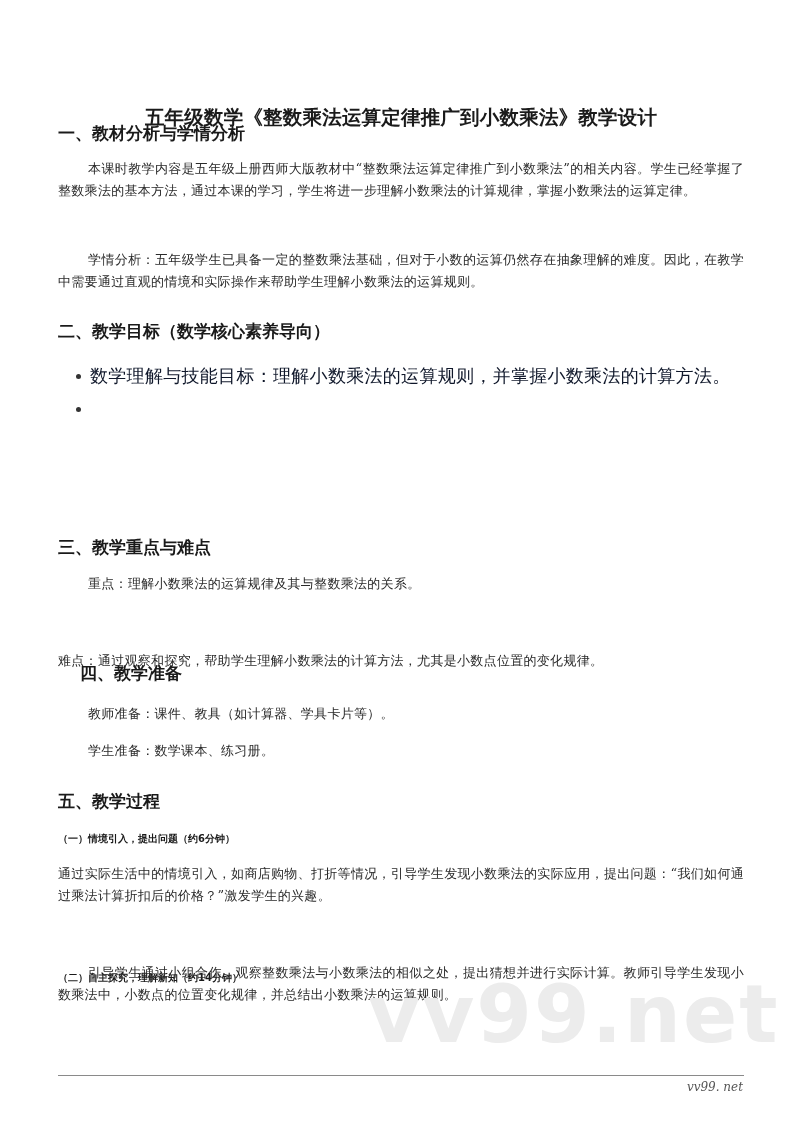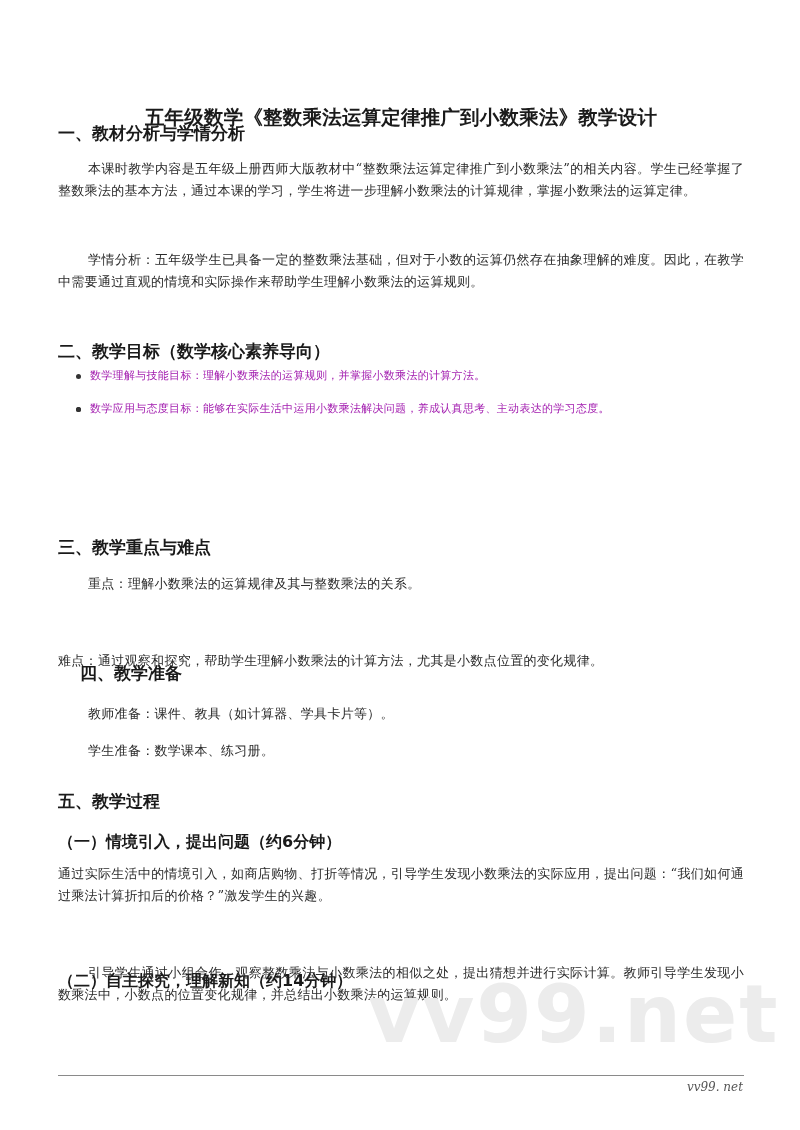--- a/index.html
+++ b/index.html
@@ -15,32 +15,32 @@
     font-size: 19.5px; font-weight: bold; color: #1a1a1a; letter-spacing: 0.2px; margin-top: 44px;
   }
   .h1 {
     position: absolute; left: 0;
     font-family: "DejaVu Sans", "Liberation Sans", sans-serif;
     font-size: 17px; font-weight: bold; color: #1a1a1a;
   }
   .h2 {
     position: absolute; left: 0;
     font-family: "DejaVu Sans", "Liberation Sans", sans-serif;
-    font-size: 16px; font-weight: bold; color: #1a1a1a;
+    font-size: 10px; font-weight: bold; color: #1a1a1a;
   }
   .p {
     position: absolute; left: 0; width: 686px;
     font-size: 13px; line-height: 22px; color: #2a2a2a;
     text-align: justify; letter-spacing: 0.3px;
   }
   .indent { text-indent: 30px; }
   .ul { position: absolute; left: 0; width: 686px; margin: 0; padding: 0; list-style: none; }
   .li {
     position: relative; padding-left: 32px; margin-bottom: 11px;
-    font-size: 11px; line-height: 22px; color: #a21caf; letter-spacing: 0.3px;
+    font-size: 18px; line-height: 22px; color: #0f172a; letter-spacing: 0.3px;
     text-align: justify;
   }
   .bullet {
     position: absolute; left: 18px; top: 9px; width: 5px; height: 5px;
     border-radius: 50%; background: #333;
   }
   .watermark {
     position: absolute; left: 368px; top: 975px;
     font-family: "DejaVu Sans", "Liberation Sans", sans-serif;
     font-size: 80px; font-weight: bold; color: #ececec; letter-spacing: 2px;
@@ -60,32 +60,28 @@
 <body>
 
 <div class="page">
 
   <div class="title">五年级数学《整数乘法运算定律推广到小数乘法》教学设计</div>
 
   <div class="h1" style="top:122px;">一、教材分析与学情分析</div>
   <div class="p indent" style="top:158px;">本课时教学内容是五年级上册西师大版教材中“整数乘法运算定律推广到小数乘法”的相关内容。学生已经掌握了整数乘法的基本方法，通过本课的学习，学生将进一步理解小数乘法的计算规律，掌握小数乘法的运算定律。</div>
   <div class="p indent" style="top:249px;">学情分析：五年级学生已具备一定的整数乘法基础，但对于小数的运算仍然存在抽象理解的难度。因此，在教学中需要通过直观的情境和实际操作来帮助学生理解小数乘法的运算规则。</div>
 
-  <div class="h1" style="top:320px;margin-top:20px;">二、教学目标（数学核心素养导向）</div>
+  <div class="h1" style="top:320px;">二、教学目标（数学核心素养导向）</div>
   <ul class="ul" style="top:365px;">
     <li class="li">
       <span class="bullet"></span>
       <span>数学理解与技能目标：理解小数乘法的运算规则，并掌握小数乘法的计算方法。</span>
     </li>
     <li class="li">
       <span class="bullet"></span>
-    </li>
-    <li class="li">
-      <span class="bullet"></span>
-      <span>数学应用与态度目标：能够在实际生活中运用小数乘法解决问题，养成认真思考、主动表达的学习态度。</span>
     </li>
   </ul>
 
   <div class="h1" style="top:536px;">三、教学重点与难点</div>
   <div class="p indent" style="top:573px;">重点：理解小数乘法的运算规律及其与整数乘法的关系。</div>
   <div class="p" style="top:610px;margin-top:40px;">难点：通过观察和探究，帮助学生理解小数乘法的计算方法，尤其是小数点位置的变化规律。</div>
 
   <div class="h1" style="top:662px;margin-left:22px;">四、教学准备</div>
   <div class="p indent" style="top:703px;">教师准备：课件、教具（如计算器、学具卡片等）。</div>
   <div class="p indent" style="top:740px;">学生准备：数学课本、练习册。</div>

